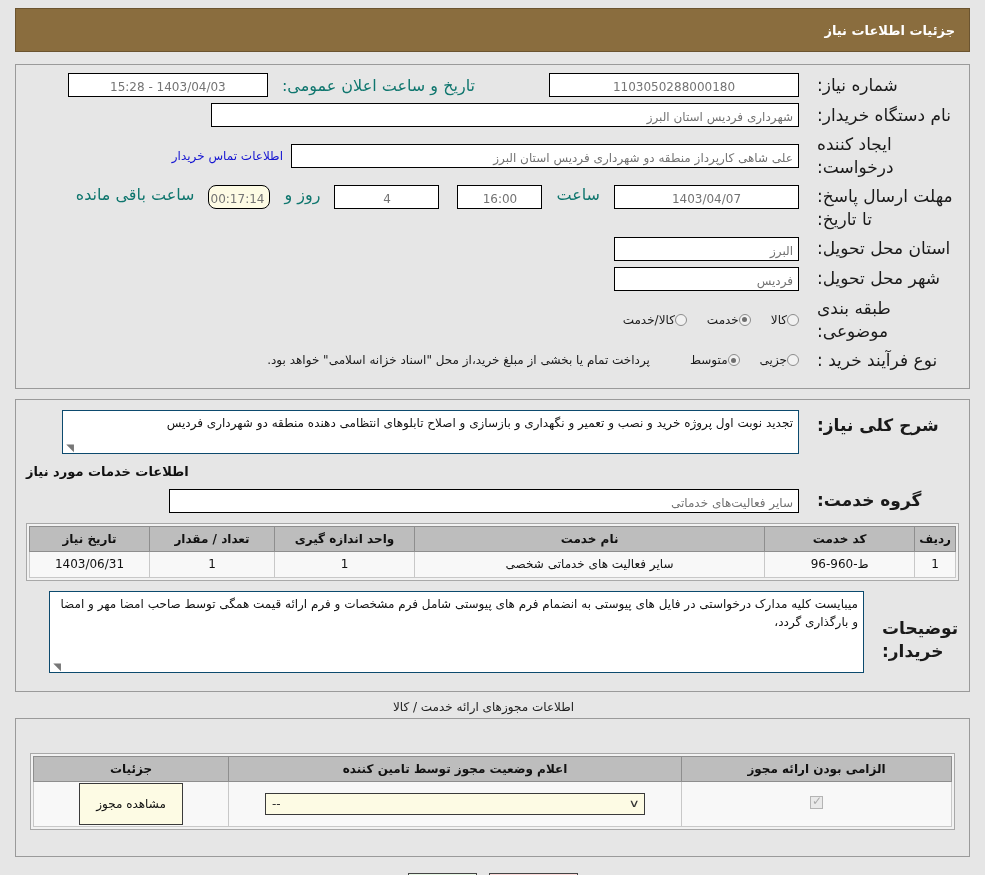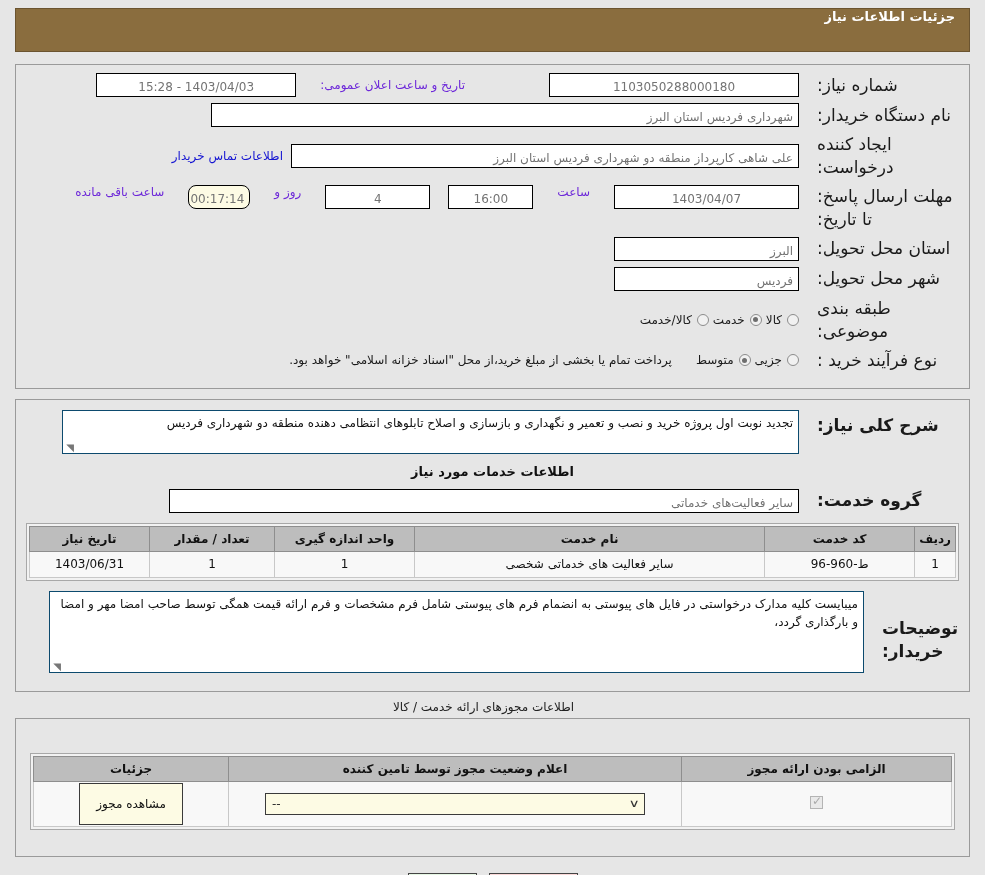--- a/index.html
+++ b/index.html
@@ -45,21 +45,21 @@
   }
 
   .page { position: relative; z-index: 2; }
 
   
   .titlebar {
     margin: 8px 15px 0 15px;
     height: 44px;
     background: #8a6d3e;
     border: 1px solid #6b5430;
-    display: flex; justify-content: flex-start;
+    display: flex; align-items: center; justify-content: flex-start;
     padding: 0 14px;
   }
   .titlebar .t {
     color: #ffffff; font-size: 13px; font-weight: bold;
   }
 
   
   .panel {
     margin: 12px 15px 0 15px;
     border: 1px solid #9a9a9a;
@@ -78,25 +78,25 @@
   .fld {
     background: #fff; border: 1px solid #000;
     height: 24px; line-height: 19px;
     font-size: 12px; color: #737373;
     padding: 4px 5px; text-align: right;
     display: inline-block; vertical-align: middle;
   }
   .fld.c { text-align: center; }
   .fld.cream { background: #fdfbe4; border-radius: 8px; }
 
-  .mini { font-size: 12px; color: #6d28d9; padding: 0 24px; white-space: nowrap; }
+  .mini { font-size: 16px; color: #0f766e; padding: 0 14px; white-space: nowrap; }
   .link { color: #1414d2; font-size: 12px; padding: 0 8px; cursor: pointer; white-space: nowrap;}
 
   
-  .radio-wrap { display: flex; align-items: center; gap: 5px; margin-left: 4px;}
+  .radio-wrap { display: flex; align-items: center; margin-left: 20px;}
   .radio {
     width: 12px; height: 12px; border-radius: 50%;
     border: 1px solid #8c8c8c; background: #f1f1f1;
     display: inline-block; position: relative;
   }
   .radio.on::after {
     content: ""; position: absolute; left: 2.5px; top: 2.5px;
     width: 5px; height: 5px; border-radius: 50%; background: #6e6e6e;
   }
   .rlabel { font-size: 12px; color: #1a1a1a; }
@@ -107,21 +107,21 @@
     background: #fff; border: 1px solid #0c4a6e;
     font-size: 12px; color: #111; padding: 3px 5px;
     text-align: right; line-height: 1.55; position: relative;
     overflow: hidden;
   }
   .ta .grip {
     position: absolute; left: 2px; bottom: 1px;
     width: 9px; height: 9px; color: #777; font-size: 10px; line-height: 9px;
   }
 
-  .sectitle { font-size: 13px; font-weight: bold; color: #111; margin: 10px 0 10px 0; text-align: center;}
+  .sectitle { font-size: 13px; font-weight: bold; color: #111; margin: 10px 0 10px 0; text-align: left;}
 
   
   table.grid { border-collapse: collapse; width: 100%; background: #fff; }
   table.grid th {
     background: #bdbdbd; border: 1px solid #8e8e8e;
     font-size: 12px; font-weight: bold; color: #111;
     height: 25px; padding: 1px 4px; text-align: center;
   }
   table.grid td {
     border: 1px solid #c8c8c8; background: #f8f8f8;

